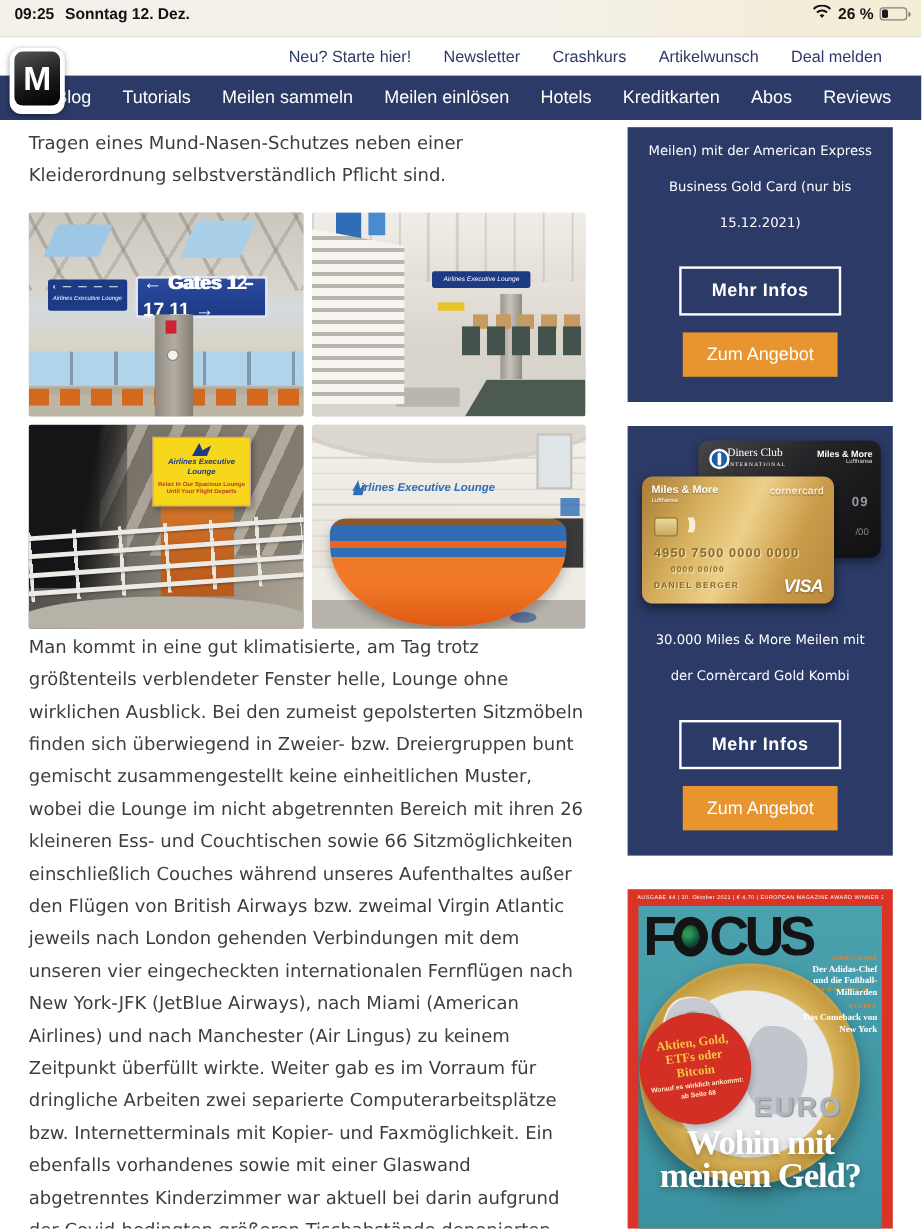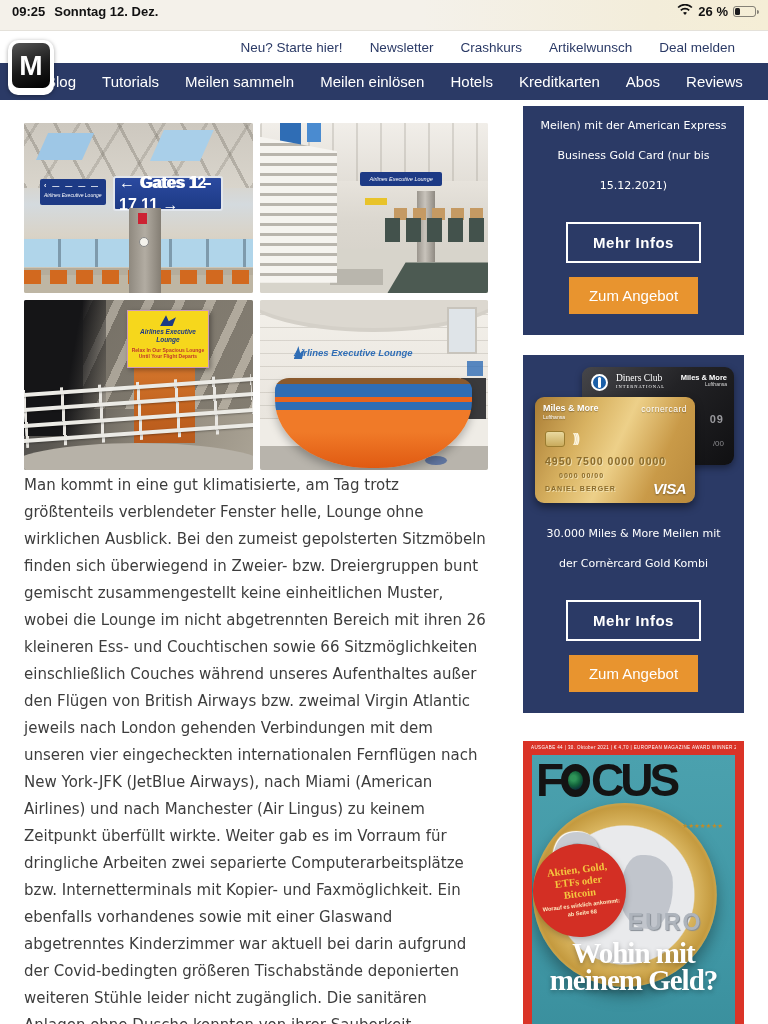--- a/index.html
+++ b/index.html
@@ -109,21 +109,21 @@
   .ad-card { background:#2b3a66; color:#fff; text-align:center; padding:10px 17px 21px; }
   .ad1 { padding-top:5px; margin-bottom:20px; }
   .ad-title { font-family:"DejaVu Sans", sans-serif; font-size:11px; font-weight:400; line-height:30px; }
   .btn-outline { display:inline-block; border:2px solid #fff; color:#fff; font-size:15px; font-weight:600; letter-spacing:.5px; padding:10px 25px; margin-top:21px; cursor:pointer; text-decoration:none; }
   .btn-orange { display:inline-block; background:#e8942f; color:#fff; font-size:15px; padding:10px 20px; margin-top:14px; cursor:pointer; text-decoration:none; }
   .ad2 { margin-bottom:28px; padding-top:12px; }
 
   
   .cards-graphic { position:relative; height:140px; margin:0 -5px 12px; }
   .cc-back { position:absolute; right:-2px; top:0; width:152px; height:98px; border-radius:9px; background:linear-gradient(135deg,#46464a 0%,#232326 45%,#101012 100%); box-shadow:0 3px 7px rgba(0,0,0,.4); overflow:hidden; }
-  .cc-back-top { display:flex; align-items:flex-start; padding:7px 7px 0 34px; }
+  .cc-back-top { display:flex; align-items:center; padding:7px 7px 0 24px; }
   .dc-logo { position:absolute; left:9px; top:7px; width:17px; height:17px; border-radius:50%; background:#1b5fa8; border:2px solid #fff; }
   .dc-logo::after { content:""; position:absolute; left:5px; top:1px; width:3px; height:11px; background:#fff; border-radius:2px; }
   .dc-name { color:#fff; font-family:"Liberation Serif", serif; font-size:9.5px; line-height:1; text-align:left; }
   .dc-sub { display:block; font-size:4.5px; letter-spacing:1px; margin-top:1.5px; }
   .mm-right { margin-left:auto; text-align:right; color:#fff; font-size:7.5px; font-weight:700; line-height:1.1; }
   .mm-sub { display:block; font-weight:400; font-size:5px; color:#ddd; }
   .cc-back-digits { position:absolute; right:10px; top:46px; color:#9a9a9e; font-size:11px; font-weight:700; letter-spacing:1px; }
   .cc-back-exp { position:absolute; right:10px; top:72px; color:#8a8a8e; font-size:8px; }
   .cc-front { position:absolute; left:0; top:30px; width:160px; height:106px; border-radius:9px; background:linear-gradient(115deg,#a97c34 0%,#d8b261 30%,#edd089 50%,#c99a48 75%,#b98a3c 100%); box-shadow:0 4px 8px rgba(0,0,0,.45); padding:7px 8px; text-align:left; overflow:hidden; }
   .cc-front-top { display:flex; }
@@ -199,20 +199,21 @@
 
   </div>
 
   <div class="logo-badge">
     <div class="logo-inner">M</div>
   </div>
 
   <div class="content">
 
     <div class="main-col">
+      <p class="intro">Tragen eines Mund-Nasen-Schutzes neben einer Kleiderordnung selbstverständlich Pflicht sind.</p>
 
       <div class="photo-grid">
 
         <div class="photo photo1">
           <div class="p1-ceiling"></div>
           <div class="p1-sky1"></div>
           <div class="p1-sky2"></div>
           <div class="p1-sign-small">
             <span class="p1-dashes">‹ — — — —</span>
             <span class="p1-lounge-label">Airlines Executive Lounge</span>
@@ -337,20 +338,26 @@
             <span class="coin-zero">0</span>
             <span class="coin-map"></span>
             <span class="coin-stars">★★★★★★★</span>
             <span class="coin-euro">EURO</span>
           </div>
           <div class="focus-logo">
             <span>F</span>
               <span class="o-globe"></span>
               <span>CUS</span>
           </div>
+          <div class="focus-right">
+            <div class="fr-label">WIRTSCHAFT</div>
+            <div class="fr-text">Der Adidas-Chef und die Fußball-Milliarden</div>
+            <div class="fr-label">KULTUR</div>
+            <div class="fr-text">Das Comeback von New York</div>
+          </div>
           <div class="focus-badge">
             <div class="badge-title">Aktien, Gold, ETFs oder Bitcoin</div>
             <div class="badge-sub">Worauf es wirklich ankommt: ab Seite 68</div>
           </div>
           <div class="focus-headline">Wohin mit meinem Geld?</div>
 
         </div>
 
       </div>
 

